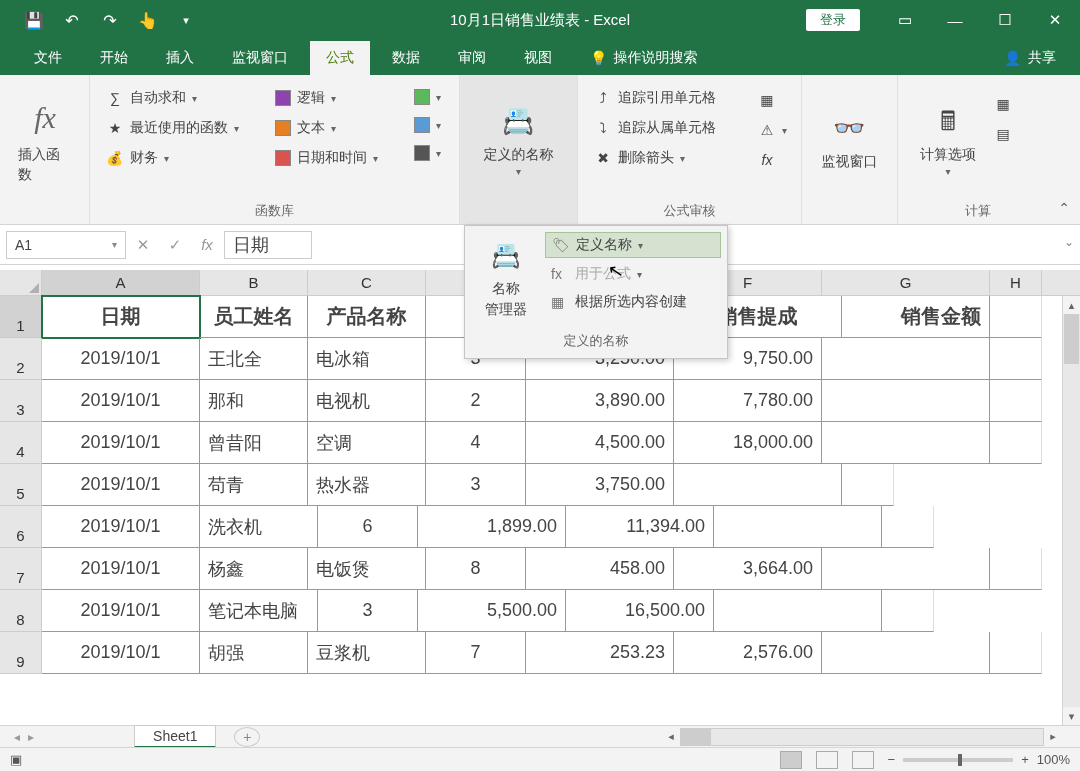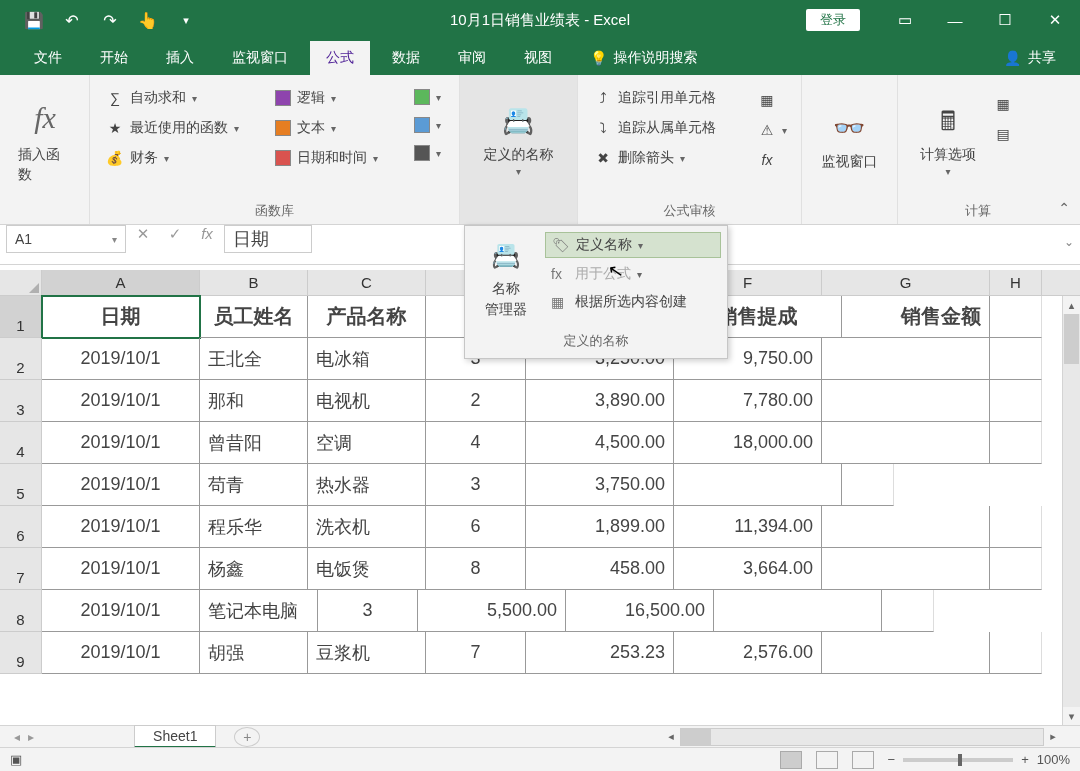--- a/index.html
+++ b/index.html
@@ -6,38 +6,38 @@
 body{background:#fff;width:1080px;height:771px;overflow:hidden;position:relative;font-size:14px;color:#444}
 .titlebar{height:40px;background:#217346;display:flex;align-items:center;color:#fff;position:relative}
 .qat{display:flex;align-items:center;gap:6px;padding-left:18px}
 .qat .ic{width:32px;height:32px;display:flex;align-items:center;justify-content:center;font-size:16px;color:#fff}
 .title{position:absolute;left:50%;transform:translateX(-50%);font-size:15px}
 .winbtns{position:absolute;right:0;display:flex;align-items:center;height:100%}
 .login{background:#fff;color:#217346;padding:2px 14px;font-size:13px;margin-right:20px;border-radius:2px}
 .winic{width:50px;height:100%;display:flex;align-items:center;justify-content:center;font-size:15px}
 .tabs{height:35px;background:#217346;display:flex;align-items:flex-end;padding-left:18px;color:#fff;gap:6px}
 .tab{padding:8px 16px;font-size:14px;cursor:pointer}
-.tab.active{background:#f3f3f3;color:#4c1d95}
+.tab.active{background:#f3f3f3;color:#4d7c0f}
 .tellme{display:flex;align-items:center;gap:6px;margin-left:6px;padding:8px 10px}
 .share{margin-left:auto;padding:8px 24px;display:flex;align-items:center;gap:6px}
 .ribbon{height:150px;background:#f3f3f3;border-bottom:1px solid #d4d4d4;display:flex;position:relative}
 .rgroup{border-right:1px solid #e0e0e0;padding:6px 10px 2px;display:flex;flex-direction:column;position:relative}
 .rgroup .label{position:absolute;bottom:4px;left:0;right:0;text-align:center;font-size:13px;color:#666}
 .bigbtn{display:flex;flex-direction:column;align-items:center;justify-content:center;padding:4px 8px;height:120px;min-width:70px;font-size:14px;line-height:1.4;cursor:pointer}
 .bigbtn .bic{font-size:30px;margin-bottom:6px;font-style:italic;font-family:Georgia,serif;color:#666}
 .row3{display:flex;flex-direction:column;gap:4px;padding-top:4px}
 .smallbtn{display:flex;align-items:center;gap:6px;padding:4px 6px;font-size:14px;cursor:pointer;white-space:nowrap}
 .smallbtn .sic{width:18px;height:18px;display:inline-flex;align-items:center;justify-content:center;font-size:14px}
 .sq{width:16px;height:16px;display:inline-block;border:1px solid #888}
 .sq.o{background:#e67e22}
 .sq.g{background:#5cb85c}.sq.b{background:#5b9bd5}.sq.r{background:#d9534f}.sq.p{background:#8e44ad}
 .dd::after{content:" ▾";font-size:10px;color:#666}
 .defnames{background:#e5e5e5}
 .collapse{position:absolute;right:10px;bottom:8px;font-size:14px;color:#666}
-.fbar{height:40px;background:#fff;border-bottom:1px solid #d4d4d4;display:flex;padding:0 6px;gap:2px}
+.fbar{height:40px;background:#fff;border-bottom:1px solid #d4d4d4;display:flex;align-items:center;padding:0 6px;gap:2px}
 .namebox{width:120px;height:28px;border:1px solid #ccc;padding:2px 8px;font-size:14px;display:flex;align-items:center;justify-content:space-between}
 .fxbtn{width:30px;text-align:center;color:#999;font-size:15px}
 .fxinput{flex:0 0 88px;height:28px;border:1px solid #ccc;padding:2px 8px;font-size:18px;display:flex;align-items:center}
 .ddmenu{position:absolute;top:225px;left:464px;width:264px;background:#f3f3f3;border:1px solid #c6c6c6;box-shadow:2px 2px 6px rgba(0,0,0,.2);padding:6px 6px 8px;z-index:20}
 .ddmenu .row{display:flex}
 .ddmenu .big{display:flex;flex-direction:column;align-items:center;width:70px;padding:6px 0;font-size:14px;line-height:1.5}
 .ddmenu .col{flex:1;display:flex;flex-direction:column;gap:4px;padding-left:4px}
 .ddmenu .item{display:flex;align-items:center;gap:6px;padding:3px 6px;font-size:14px}
 .ddmenu .item.hl{background:#d5e2cf;border:1px solid #a8c299}
 .ddmenu .item .sic{width:18px;font-size:14px;color:#777}
@@ -336,21 +336,20 @@
      <div class="cell w-b">苟青</div>
      <div class="cell w-c">热水器</div>
      <div class="cell w-d ctr">3</div>
      <div class="cell w-f num">3,750.00</div>
      <div class="cell w-g"></div>
      <div class="cell w-h" style="border-right:1px solid #ddd"></div>
    </div>
       <div class="gridrow">
      <div class="rh">6</div>
      <div class="cell w-a ctr">2019/10/1</div>
-     <div class="cell w-b">程乐华</div>
      <div class="cell w-c">洗衣机</div>
      <div class="cell w-d ctr">6</div>
      <div class="cell w-e num">1,899.00</div>
      <div class="cell w-f num">11,394.00</div>
      <div class="cell w-g"></div>
      <div class="cell w-h" style="border-right:1px solid #ddd"></div>
    </div>
       <div class="gridrow">
      <div class="rh">7</div>
      <div class="cell w-a ctr">2019/10/1</div>

